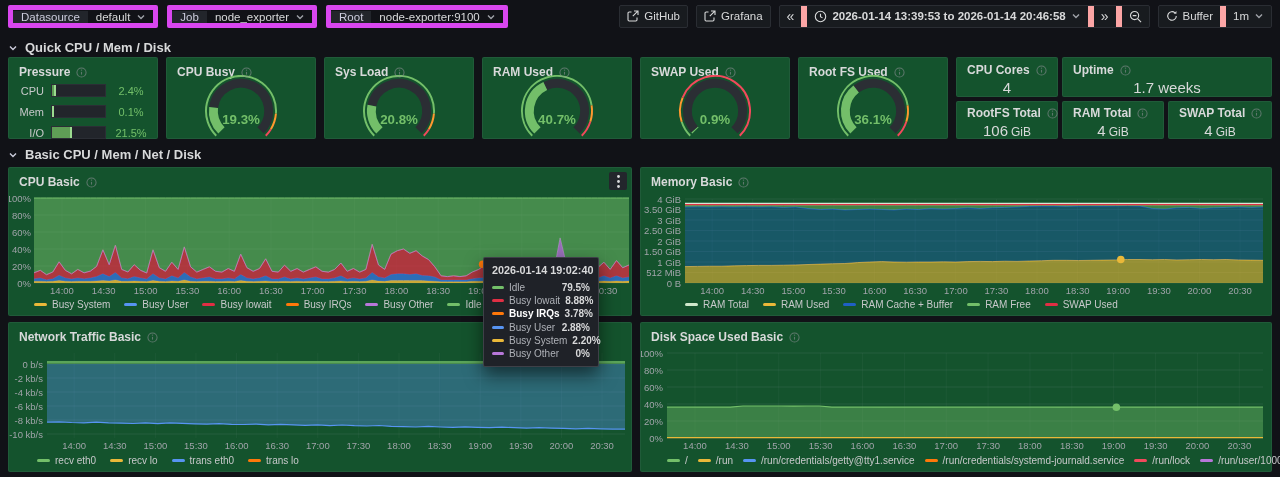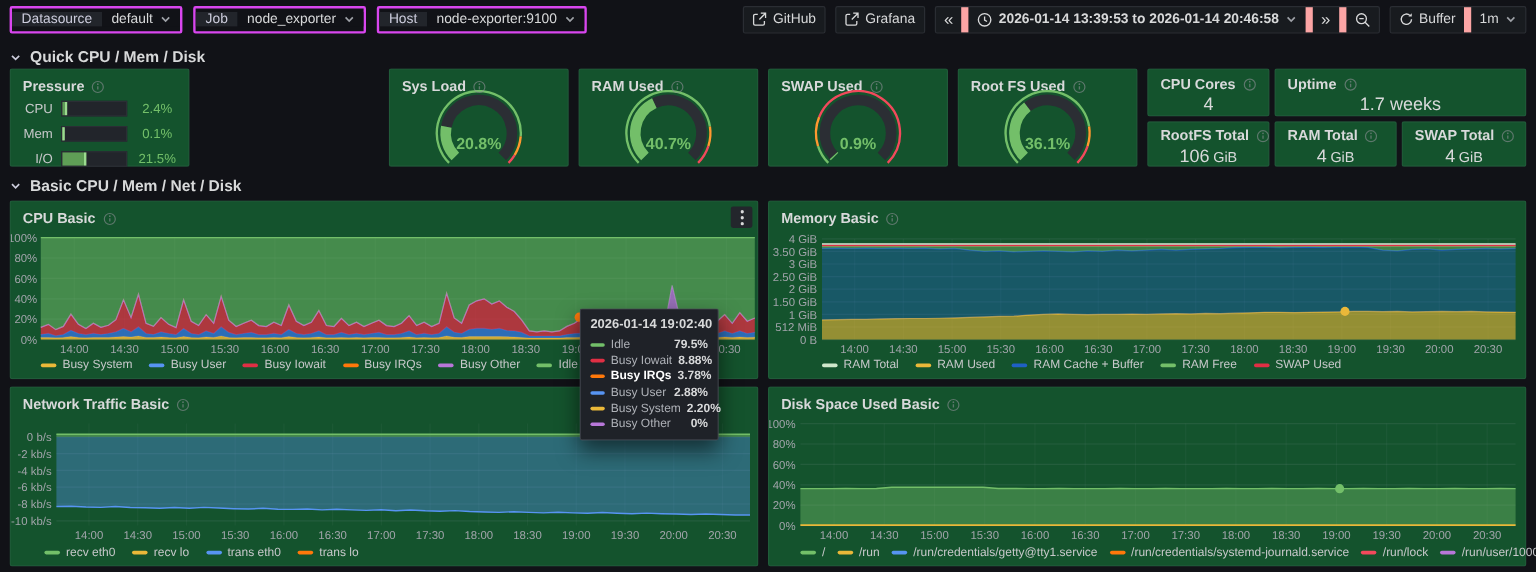--- a/index.html
+++ b/index.html
@@ -4,21 +4,21 @@
 <style>
 *{box-sizing:border-box;margin:0;padding:0}
 body{margin:0;background:#111217;font-family:"Liberation Sans",sans-serif;color:#ccccdc}
 #app{position:relative;width:1280px;height:477px;overflow:hidden;background:#111217}
 .panel{position:absolute;background:#14532d;border:1px solid rgba(204,204,220,.07);border-radius:2px}
 .phead{display:flex;align-items:center;gap:6px;padding:7px 10px 0 10px}
 .ptitle{font-size:12px;font-weight:600;color:#d8d9da;white-space:nowrap}
 .iicon{opacity:.6;flex:none}
 
 .topbar{position:absolute;top:0;left:0;width:1280px;height:32px;display:flex;align-items:center;padding:0 8px;gap:9px}
-.var{display:flex;height:23px;border:2px solid #d946ef;border-radius:2px;overflow:hidden;align-items:center}
+.var{display:flex;height:23px;border:5px solid #d946ef;border-radius:2px;overflow:hidden;align-items:flex-end}
 .vlab{background:#22252b;padding:0 8px;font-size:11.5px;color:#ccccdc;display:flex;align-items:center;font-weight:500}
 .vval{background:#111217;padding:0 7px 0 8px;font-size:11.5px;color:#d8d9da;display:flex;align-items:center;gap:6px}
 .right{margin-left:auto;display:flex;gap:8px;align-items:center}
 .btn{height:23px;border:1px solid #2a2d33;border-radius:2px;background:#181b1f;color:#d8d9da;font-size:11.5px;font-weight:500;display:flex;align-items:center;gap:5px;padding:0 7px;font-family:inherit}
 .group{height:23px;border:1px solid #2a2d33;border-radius:2px;background:#181b1f;display:flex;align-items:stretch}
 .gbtn{display:flex;align-items:center;gap:5px;padding:0 7px;border-left:6px solid #fca5a5;font-size:11.5px;color:#d8d9da;font-weight:500}
 .gbtn:first-child{border-left:none}
 .laquo{font-size:14px;line-height:1;color:#d8d9da}
 .rowhead{position:absolute;display:flex;align-items:center;gap:7px;height:15px;cursor:pointer}
 .rowhead b{font-size:13px;font-weight:700;color:#d8d9da}
@@ -69,21 +69,21 @@
     <div class="var">
       <span class="vlab">Job</span>
       <span class="vval">
           <span>node_exporter</span>
           <svg class="chev" width="10" height="10" viewBox="0 0 10 10">
             <path d="M2 3.5l3 3 3-3" stroke="#9fa2a8" stroke-width="1.4" fill="none"></path>
           </svg>
         </span>
     </div>
     <div class="var">
-      <span class="vlab">Host</span>
+      <span class="vlab">Root</span>
       <span class="vval">
           <span>node-exporter:9100</span>
           <svg class="chev" width="10" height="10" viewBox="0 0 10 10">
             <path d="M2 3.5l3 3 3-3" stroke="#9fa2a8" stroke-width="1.4" fill="none"></path>
           </svg>
         </span>
     </div>
     <div class="right">
       <button class="btn">
         <svg width="12" height="12" viewBox="0 0 12 12">
@@ -184,20 +184,40 @@
           <span class="plab">I/O</span>
           <span class="pbar">
             <span class="pfill" style="width:18.06px"></span>
             <span class="pedge" style="left:18.06px"></span>
           </span>
           <span class="pval">21.5%</span>
         </div>
       </div>
   </div>
 
+  <div class="panel gaugep" style="left:166px;top:57px;width:150px;height:82px">
+      <div class="phead">
+        <span class="ptitle">CPU Busy</span>
+        <svg class="iicon" width="11" height="11" viewBox="0 0 12 12">
+          <circle cx="6" cy="6" r="5" stroke="#8e9096" fill="none" stroke-width="1.1"></circle>
+          <path d="M6 5.3v3" stroke="#8e9096" stroke-width="1.2"></path>
+          <circle cx="6" cy="3.4" r=".8" fill="#8e9096"></circle>
+        </svg>
+      </div>
+      <div class="gauge-wrap">
+        <svg width="150" height="62" viewBox="0 0 150 62">
+          <path d="M49.90 61.10 A35.5 35.5 0 1 1 110.39 38.79" stroke="#73bf69" stroke-width="2" fill="none"></path>
+          <path d="M110.39 38.79 A35.5 35.5 0 0 1 105.27 54.55" stroke="#ff9830" stroke-width="2" fill="none"></path>
+          <path d="M105.27 54.55 A35.5 35.5 0 0 1 100.10 61.10" stroke="#f2495c" stroke-width="2" fill="none"></path>
+          <path d="M47.22 32.53 A28 28 0 1 1 94.80 55.80" stroke="#2b2e34" stroke-width="9" fill="none"></path>
+          <path d="M55.20 55.80 A28 28 0 0 1 47.22 32.53" stroke="#73bf69" stroke-width="9" fill="none"></path>
+          <text x="75" y="49" text-anchor="middle" class="gval">19.3%</text>
+        </svg>
+      </div>
+    </div>
   <div class="panel gaugep" style="left:324px;top:57px;width:150px;height:82px">
       <div class="phead">
         <span class="ptitle">Sys Load</span>
         <svg class="iicon" width="11" height="11" viewBox="0 0 12 12">
           <circle cx="6" cy="6" r="5" stroke="#8e9096" fill="none" stroke-width="1.1"></circle>
           <path d="M6 5.3v3" stroke="#8e9096" stroke-width="1.2"></path>
           <circle cx="6" cy="3.4" r=".8" fill="#8e9096"></circle>
         </svg>
       </div>
       <div class="gauge-wrap">

